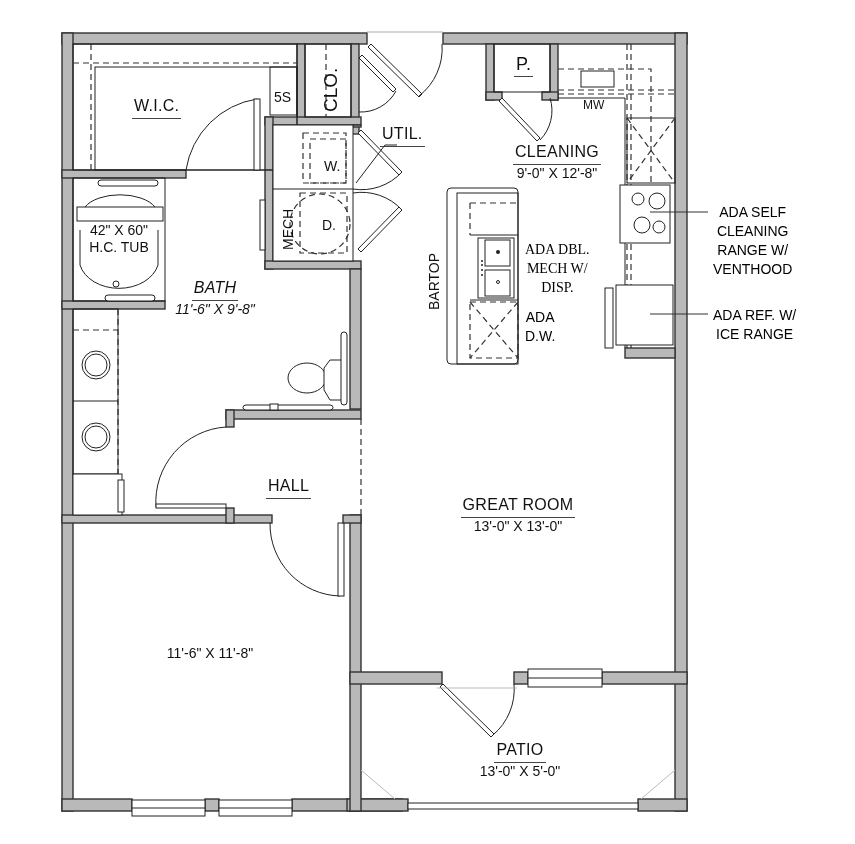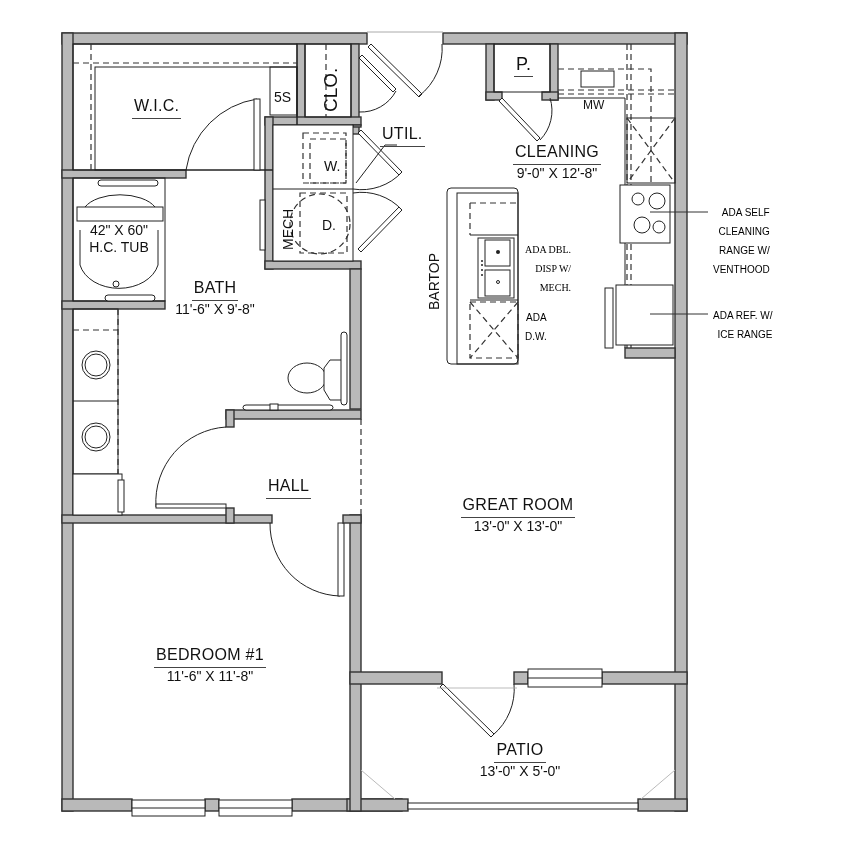--- a/index.html
+++ b/index.html
@@ -7,21 +7,21 @@
   svg { position: absolute; left: 0; top: 0; }
   .wall { fill: #b9b9b9; stroke: #333; stroke-width: 1.4; }
   .thin { fill: none; stroke: #222; stroke-width: 1; }
   .dash { fill: none; stroke: #333; stroke-width: 1.2; stroke-dasharray: 6 4; }
   .door { fill: #fff; stroke: #222; stroke-width: 1; }
   .swing { fill: none; stroke: #222; stroke-width: 1; }
   .fixture { fill: #fff; stroke: #222; stroke-width: 1; }
   .label { position: absolute; color: #111; white-space: nowrap; text-align: center; }
   .room-title { font-size: 16px; letter-spacing: 0.3px; border-bottom: 1.5px solid #444; line-height: 20px; padding: 0 2px 2px; display: inline-block; }
   .room-dim { font-size: 14px; line-height: 16px; display: block; }
-  .note { font-size: 10px; line-height: 19px; text-align: right; }
+  .note { font-size: 14px; line-height: 19px; text-align: center; }
   .small { font-size: 14px; }
 </style>
 </head>
 <body>
 
 <svg width="855" height="844" viewBox="0 0 855 844" xmlns="http://www.w3.org/2000/svg">
 
   <g>
 
     <rect class="wall" x="62" y="33" width="305" height="11"></rect>
@@ -244,31 +244,31 @@
 <div class="label" style="left:505px; top:142px; width:104px;">
   <span class="room-title">CLEANING</span>
   <span class="room-dim">9'-0" X 12'-8"</span>
 </div>
 
 <div class="label small" style="left:73px; top:222px; width:92px; line-height:17px;">
   <div>42" X 60"</div>
   <div>H.C. TUB</div>
 </div>
 
-<div class="label" style="left:160px; top:278px; width:110px;">
+<div class="label" style="left:160px; top:278px; width:110px;font-style:italic;">
   <span class="room-title">BATH</span>
   <span class="room-dim">11'-6" X 9'-8"</span>
 </div>
 
 <div class="label small" style="left:426px; top:310px; transform: rotate(-90deg); transform-origin: left top;">BARTOP</div>
 
 <div class="note" style="position:absolute; left:525px; top:240px;font-family:Liberation Serif, serif;">
   <div>ADA DBL.</div>
-  <div>DISP W/</div>
-  <div>MECH.</div>
+  <div>MECH W/</div>
+  <div>DISP.</div>
 </div>
 <div class="note" style="position:absolute; left:525px; top:308px;">
   <div>ADA</div>
   <div>D.W.</div>
 </div>
 <div class="note" style="position:absolute; left:713px; top:203px;">
   <div>ADA SELF</div>
   <div>CLEANING</div>
   <div>RANGE W/</div>
   <div>VENTHOOD</div>
@@ -281,20 +281,19 @@
 <div class="label" style="left:266px; top:476px;">
   <span class="room-title">HALL</span>
 </div>
 
 <div class="label" style="left:430px; top:495px; width:176px;">
   <span class="room-title">GREAT ROOM</span>
   <span class="room-dim">13'-0" X 13'-0"</span>
 </div>
 
 <div class="label" style="left:130px; top:645px; width:160px;">
-  <span class="room-title">BEDROOM #1</span>
   <span class="room-dim">11'-6" X 11'-8"</span>
 </div>
 
 <div class="label" style="left:450px; top:740px; width:140px;">
   <span class="room-title">PATIO</span>
   <span class="room-dim">13'-0" X 5'-0"</span>
 </div>
 
 </body></html>

